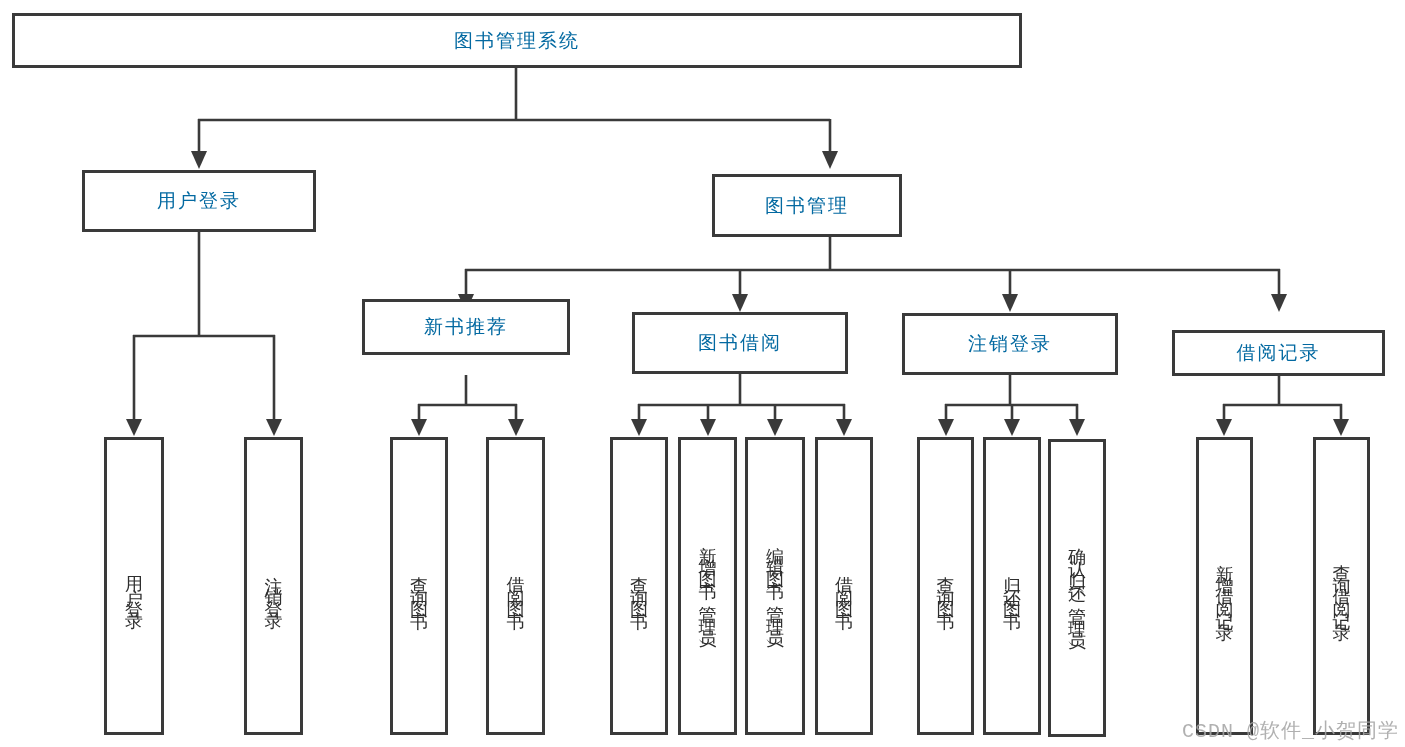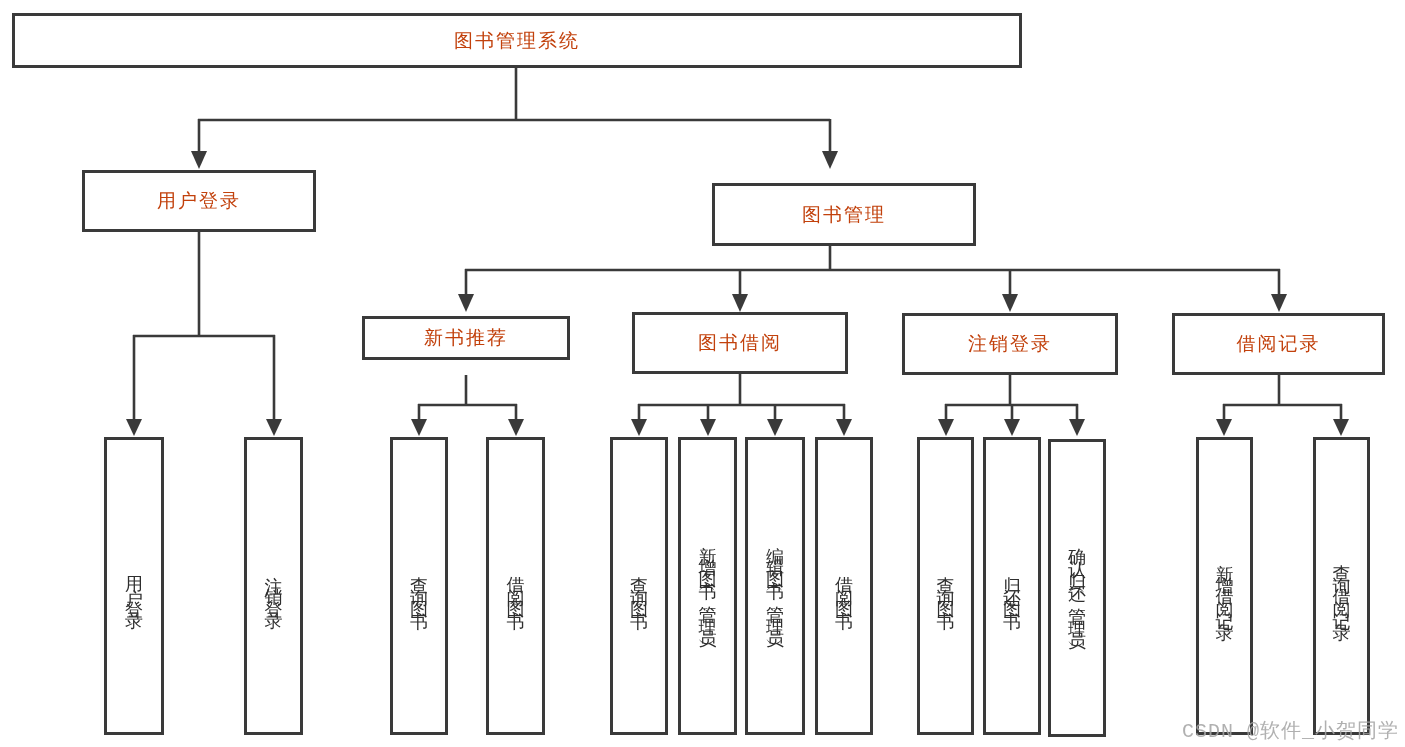--- a/index.html
+++ b/index.html
@@ -33,21 +33,21 @@
     box-sizing: border-box;
     background: #ffffff;
     border: 3px solid #3a3a3a;
     display: flex;
     align-items: center;
     justify-content: center;
     z-index: 2;
   }
   .h-label {
     font-size: 19px;
-    color: #c2410c;
+    color: #0369a1;
     letter-spacing: 2px;
     white-space: nowrap;
   }
   .v-label {
     writing-mode: vertical-lr;
     text-orientation: mixed;
     font-size: 18px;
     color: #2e2e2e;
     letter-spacing: 12px;
     line-height: 1;
@@ -133,34 +133,34 @@
     <polygon points="1333,419 1349,419 1341,436"></polygon>
   </svg>
 
   <div class="node" style="left:12px;top:13px;width:1010px;height:55px">
     <span class="h-label">图书管理系统</span>
   </div>
 
   <div class="node" style="left:82px;top:170px;width:234px;height:62px">
     <span class="h-label">用户登录</span>
   </div>
-  <div class="node" style="left:712px;top:183px;width:264px;height:63px">
+  <div class="node" style="left:712px;top:174px;width:190px;height:63px">
     <span class="h-label">图书管理</span>
   </div>
 
-  <div class="node" style="left:362px;top:316px;width:208px;height:44px">
+  <div class="node" style="left:362px;top:299px;width:208px;height:56px">
     <span class="h-label">新书推荐</span>
   </div>
   <div class="node" style="left:632px;top:312px;width:216px;height:62px">
     <span class="h-label">图书借阅</span>
   </div>
   <div class="node" style="left:902px;top:313px;width:216px;height:62px">
     <span class="h-label">注销登录</span>
   </div>
-  <div class="node" style="left:1172px;top:313px;width:213px;height:62px">
+  <div class="node" style="left:1172px;top:330px;width:213px;height:46px">
     <span class="h-label">借阅记录</span>
   </div>
 
   <div class="node" style="left:104px;top:437px;width:60px;height:298px">
     <span class="v-label">用户登录</span>
   </div>
   <div class="node" style="left:244px;top:437px;width:59px;height:298px">
     <span class="v-label">注销登录</span>
   </div>
 

